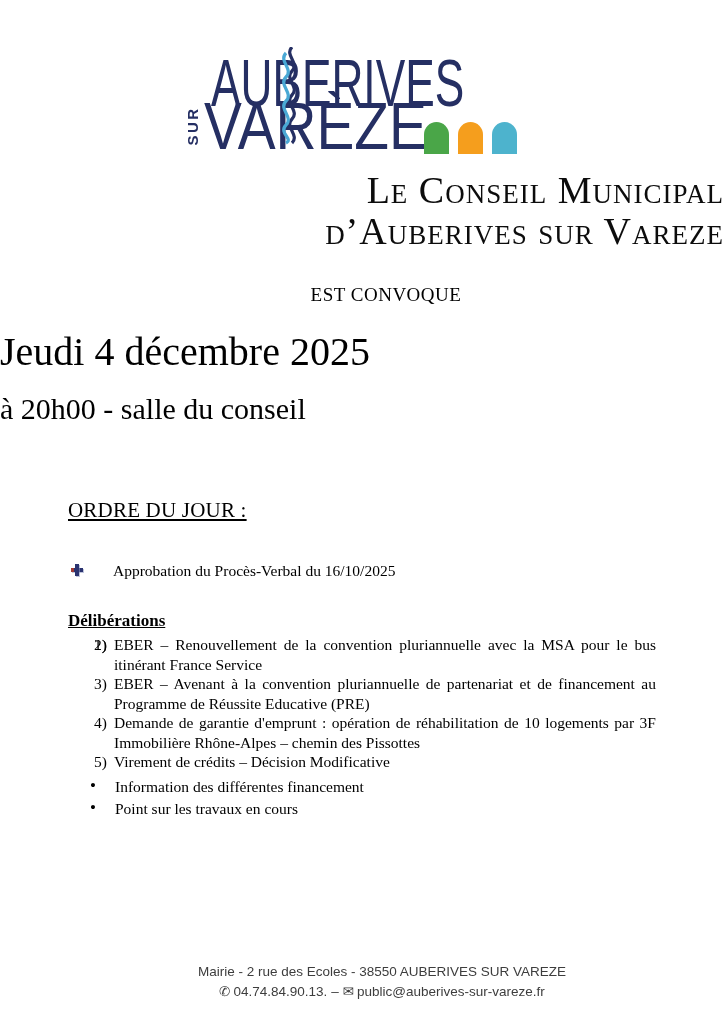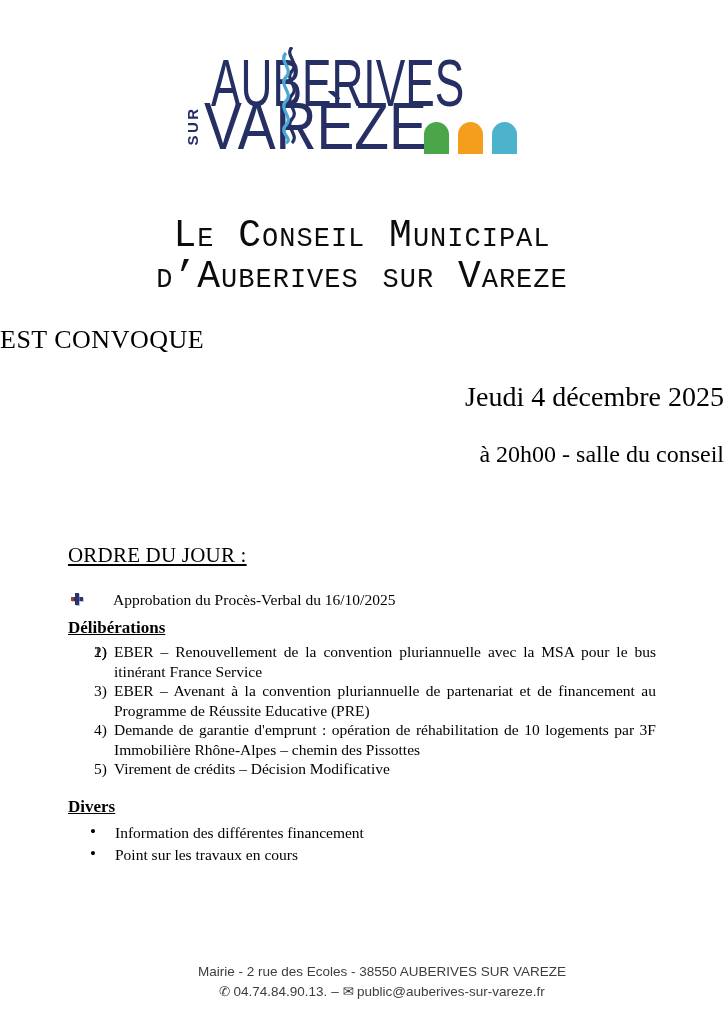--- a/index.html
+++ b/index.html
@@ -29,49 +29,49 @@
   }
   .wave-svg { position:absolute; left:277px; top:47px; }
   .arches { position:absolute; left:424px; top:122px; display:flex; gap:9px; }
   .arch { width:25px; height:32px; border-radius:13px 13px 0 0; }
   .arch-green  { background:#4aa648; }
   .arch-orange { background:#f59e1d; }
   .arch-blue   { background:#4db3cd; }
 
   
   .main-title {
-    margin-top:45px; text-align:center;
+    text-align:right;
     font-variant:small-caps; font-size:38px; line-height:41px;
-    letter-spacing:1px; color:#0c0c0c;font-family:Liberation Mono, monospace;
+    letter-spacing:1px; color:#0c0c0c;
   }
-  .est-convoque { margin-top:28px; text-align:left; font-size:26px; line-height:30px; letter-spacing:0.5px; }
-  .session-date { margin-top:26px; text-align:right; font-size:28px; line-height:32px; }
-  .session-place{ margin-top:25px; text-align:right; font-size:24px; line-height:32px; }
+  .est-convoque { margin-top:28px; text-align:center; font-size:19px; line-height:30px; letter-spacing:0.5px;margin-left:48px; }
+  .session-date { margin-top:26px; text-align:left; font-size:40px; line-height:32px; }
+  .session-place{ margin-top:25px; text-align:left; font-size:30px; line-height:32px; }
 
   
   .agenda { margin:72px 68px 0 68px; }
   .agenda-heading {
     font-size:21px; font-weight:normal; line-height:26px;
     text-decoration:underline; letter-spacing:0.2px;
   }
-  .approval-row { margin-top:22px; display:flex; align-items:flex-start; font-size:15.5px; line-height:19px; }
+  .approval-row { margin-top:38px; display:flex; align-items:flex-start; font-size:15.5px; line-height:19px; }
   .plus-bullet { width:12px; height:12px; position:relative; flex:none; margin-left:3px; margin-top:3px; }
   .plus-bullet::before {
     content:""; position:absolute; left:0; top:4px; width:12px; height:4px;
     background:linear-gradient(90deg,#a03c36 0%,#a03c36 24%,#2a3370 24%);
     box-shadow:1px 1px 0 rgba(140,150,190,0.55);
   }
   .plus-bullet::after {
     content:""; position:absolute; left:4px; top:0; width:4px; height:12px;
     background:#2a3370; box-shadow:1px 1px 0 rgba(140,150,190,0.55);
   }
   .approval-text { margin-left:30px; }
 
   .section-heading {
-    margin-top:8px; font-size:17px; font-weight:bold; line-height:22px;
+    margin-top:30px; font-size:17px; font-weight:bold; line-height:22px;
     text-decoration:underline;
   }
   .delib-list { margin-top:3px; margin-left:26px; width:562px; font-size:15.5px; line-height:19.5px; }
   .delib-item { position:relative; padding-left:20px; }
   .delib-item .num { position:absolute; left:0; top:0; }
   .justified { text-align:justify; }
 
   .divers-heading { margin-top:17px; }
   .divers-list { margin-top:4px; margin-left:22px; font-size:15.5px; line-height:22px; }
   .divers-item { position:relative; padding-left:25px; }
@@ -141,21 +141,20 @@
     <div class="delib-item justified">
       <span class="num">4)</span>
       <span>Demande de garantie d'emprunt : opération de réhabilitation de 10 logements par 3F Immobilière Rhône-Alpes – chemin des Pissottes</span>
     </div>
     <div class="delib-item">
       <span class="num">5)</span>
       <span>Virement de crédits – Décision Modificative</span>
     </div>
   </div>
 
-  <div class="section-heading divers-heading">Divers</div>
 
   <div class="divers-list">
     <div class="divers-item">
       <span class="dot">•</span>
       <span>Information des différentes financement</span>
     </div>
     <div class="divers-item">
       <span class="dot">•</span>
       <span>Point sur les travaux en cours</span>
     </div>

